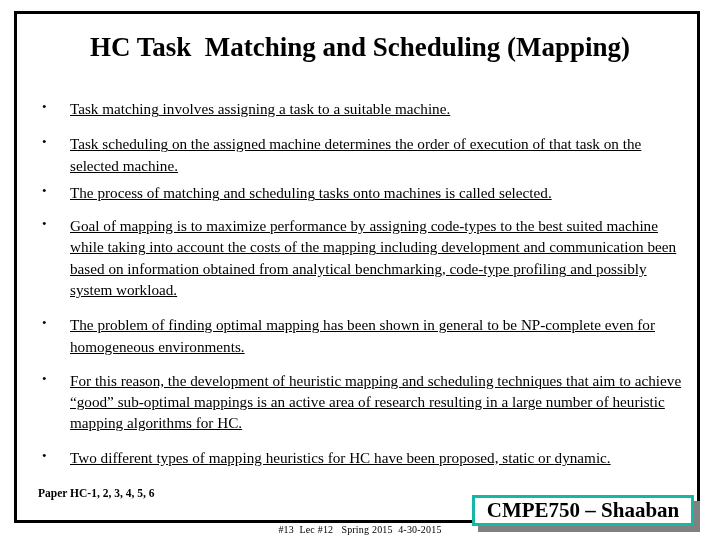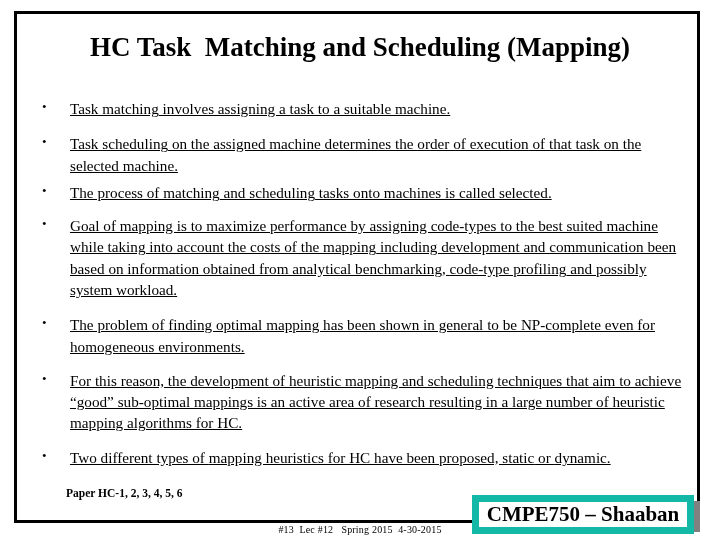--- a/index.html
+++ b/index.html
@@ -89,21 +89,20 @@
   #b6 { margin-bottom: 0px; }
 
   #paper-ref {
     position: absolute;
     left: 38px;
     top: 487px;
     font-size: 11.5px;
     font-weight: bold;
     letter-spacing: 0px;
     white-space: pre;
-    margin-left: 28px;
   }
 
   #slide-info {
     position: absolute;
     left: 0px;
     top: 524px;
     width: 720px;
     text-align: center;
     font-size: 10px;
     letter-spacing: 0.2px;
@@ -124,24 +123,24 @@
     top: 6px;
     width: 222px;
     height: 31px;
     background: #808080;
   }
   #badge {
     position: absolute;
     left: 0;
     top: 0;
     width: 222px;
-    height: 39px;
+    height: 31px;
     box-sizing: border-box;
     background: #ffffff;
-    border: 7px solid #14b8a6;
+    border: 3px solid #14b8a6;
     display: flex;
     align-items: center;
     justify-content: center;
   }
   #badge-label {
     font-size: 21px;
     font-weight: bold;
     color: #000000;
     white-space: pre;
     line-height: 1;

